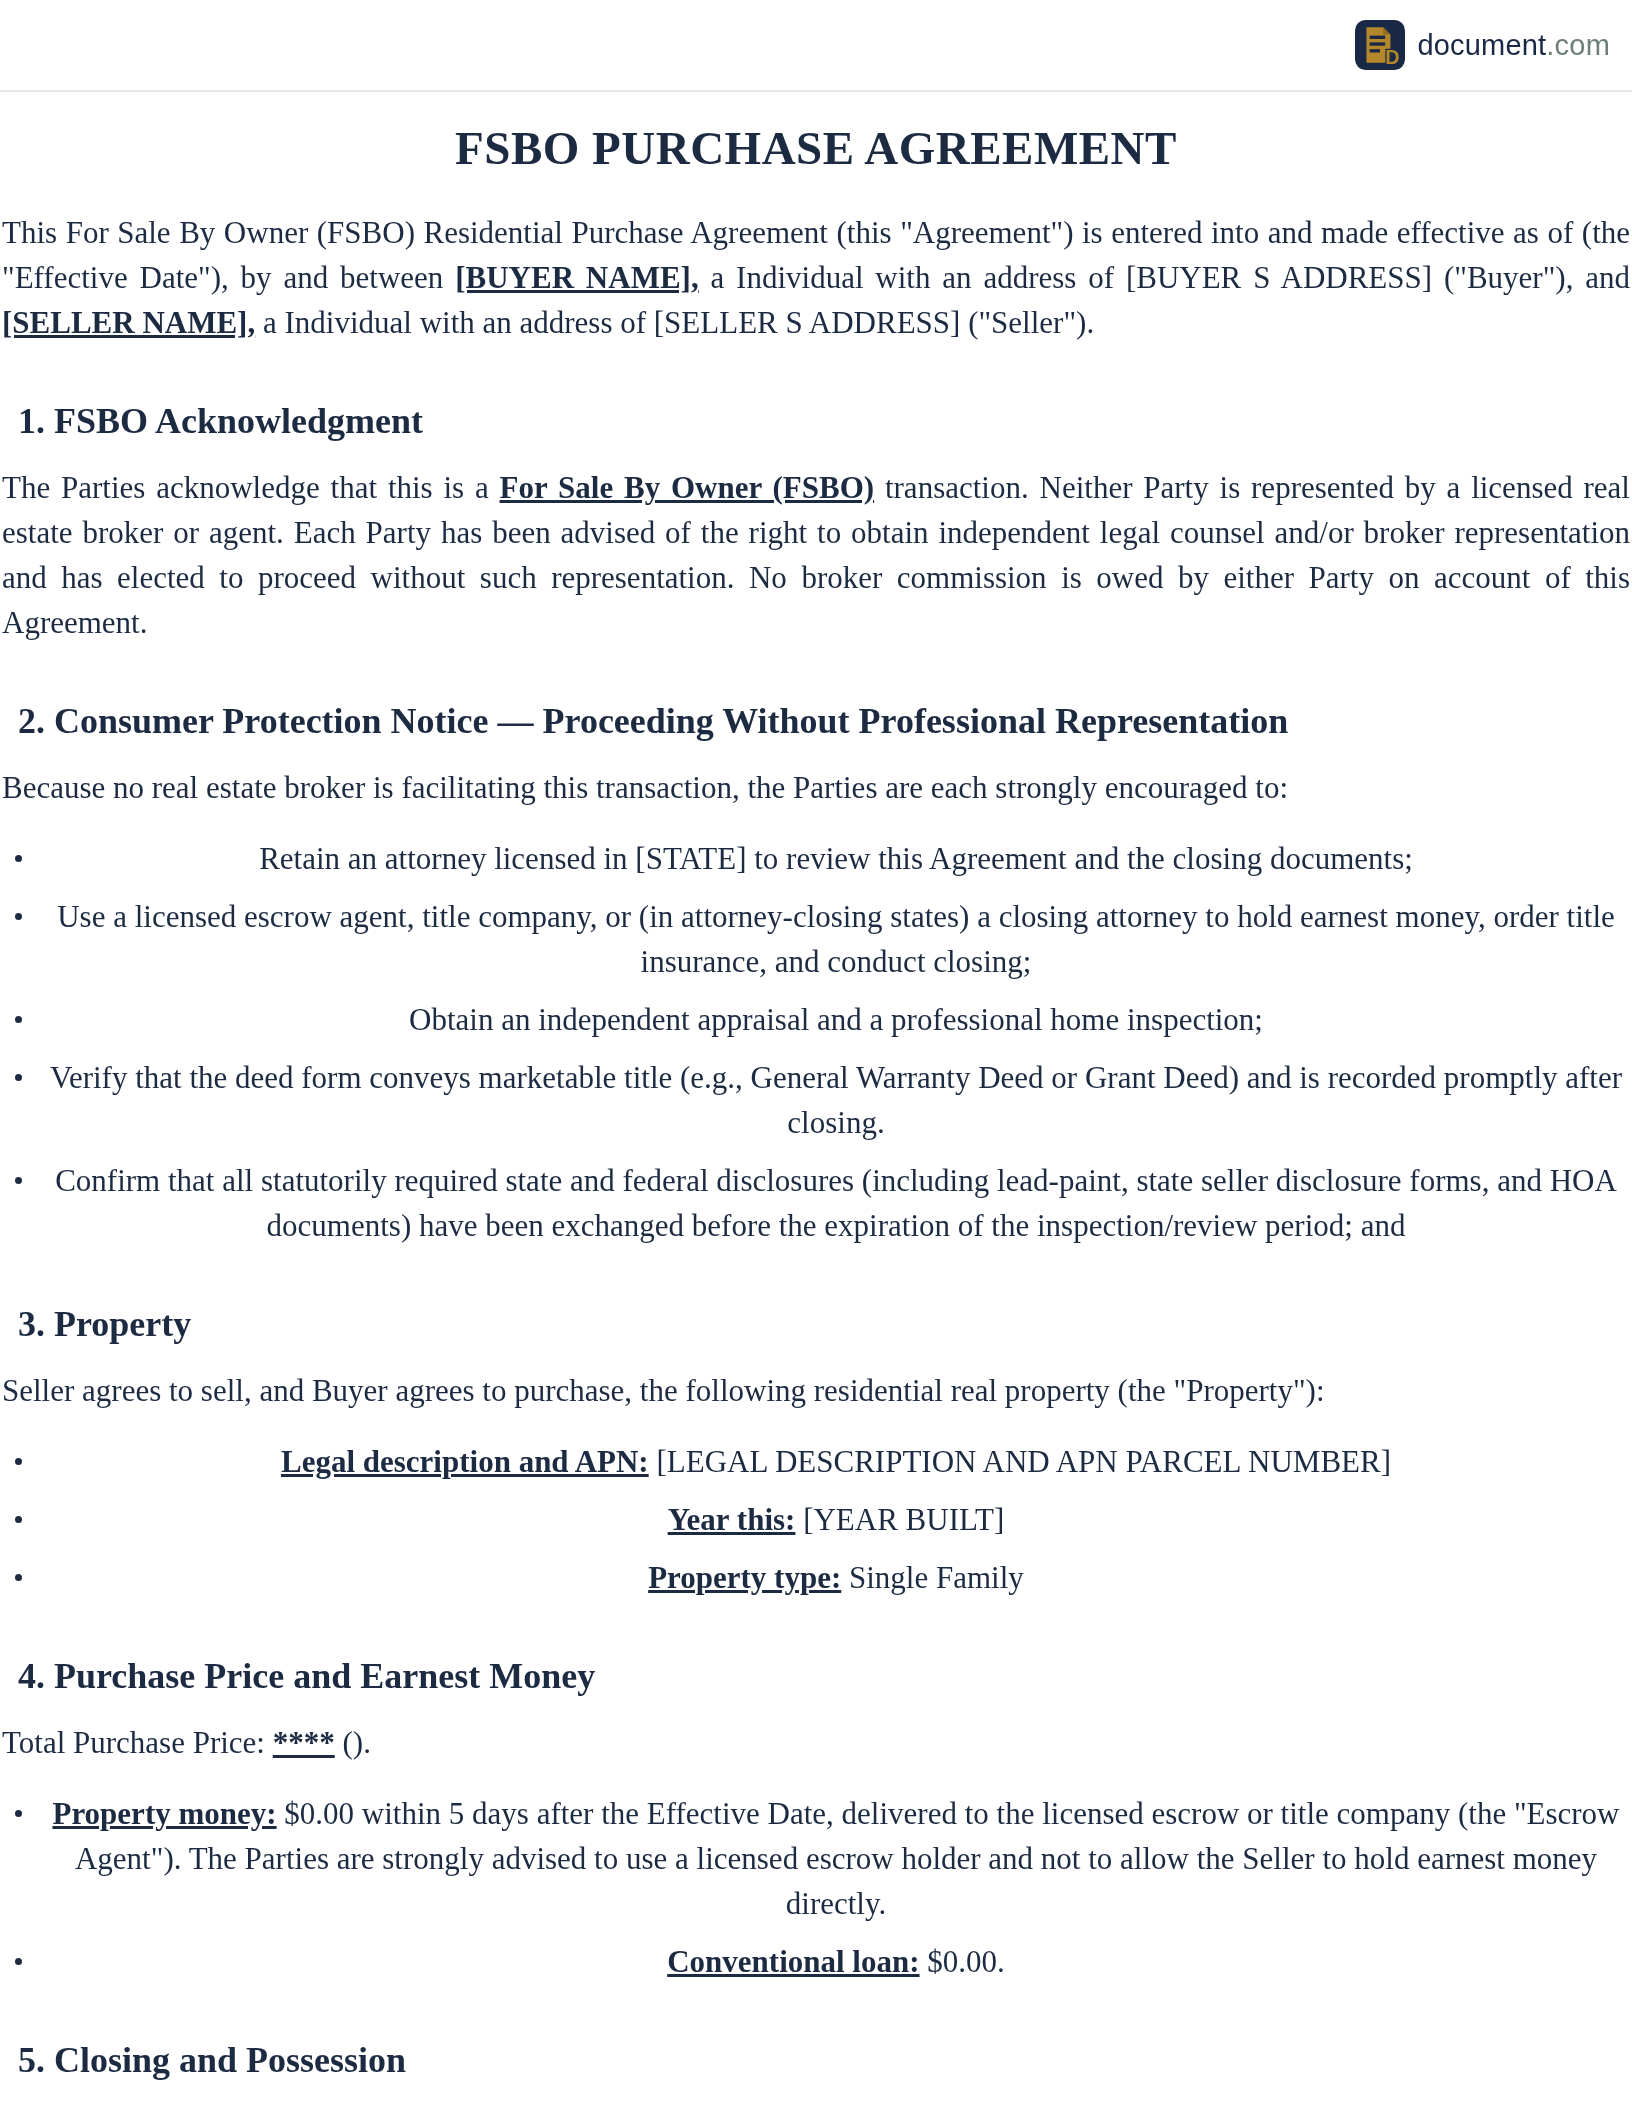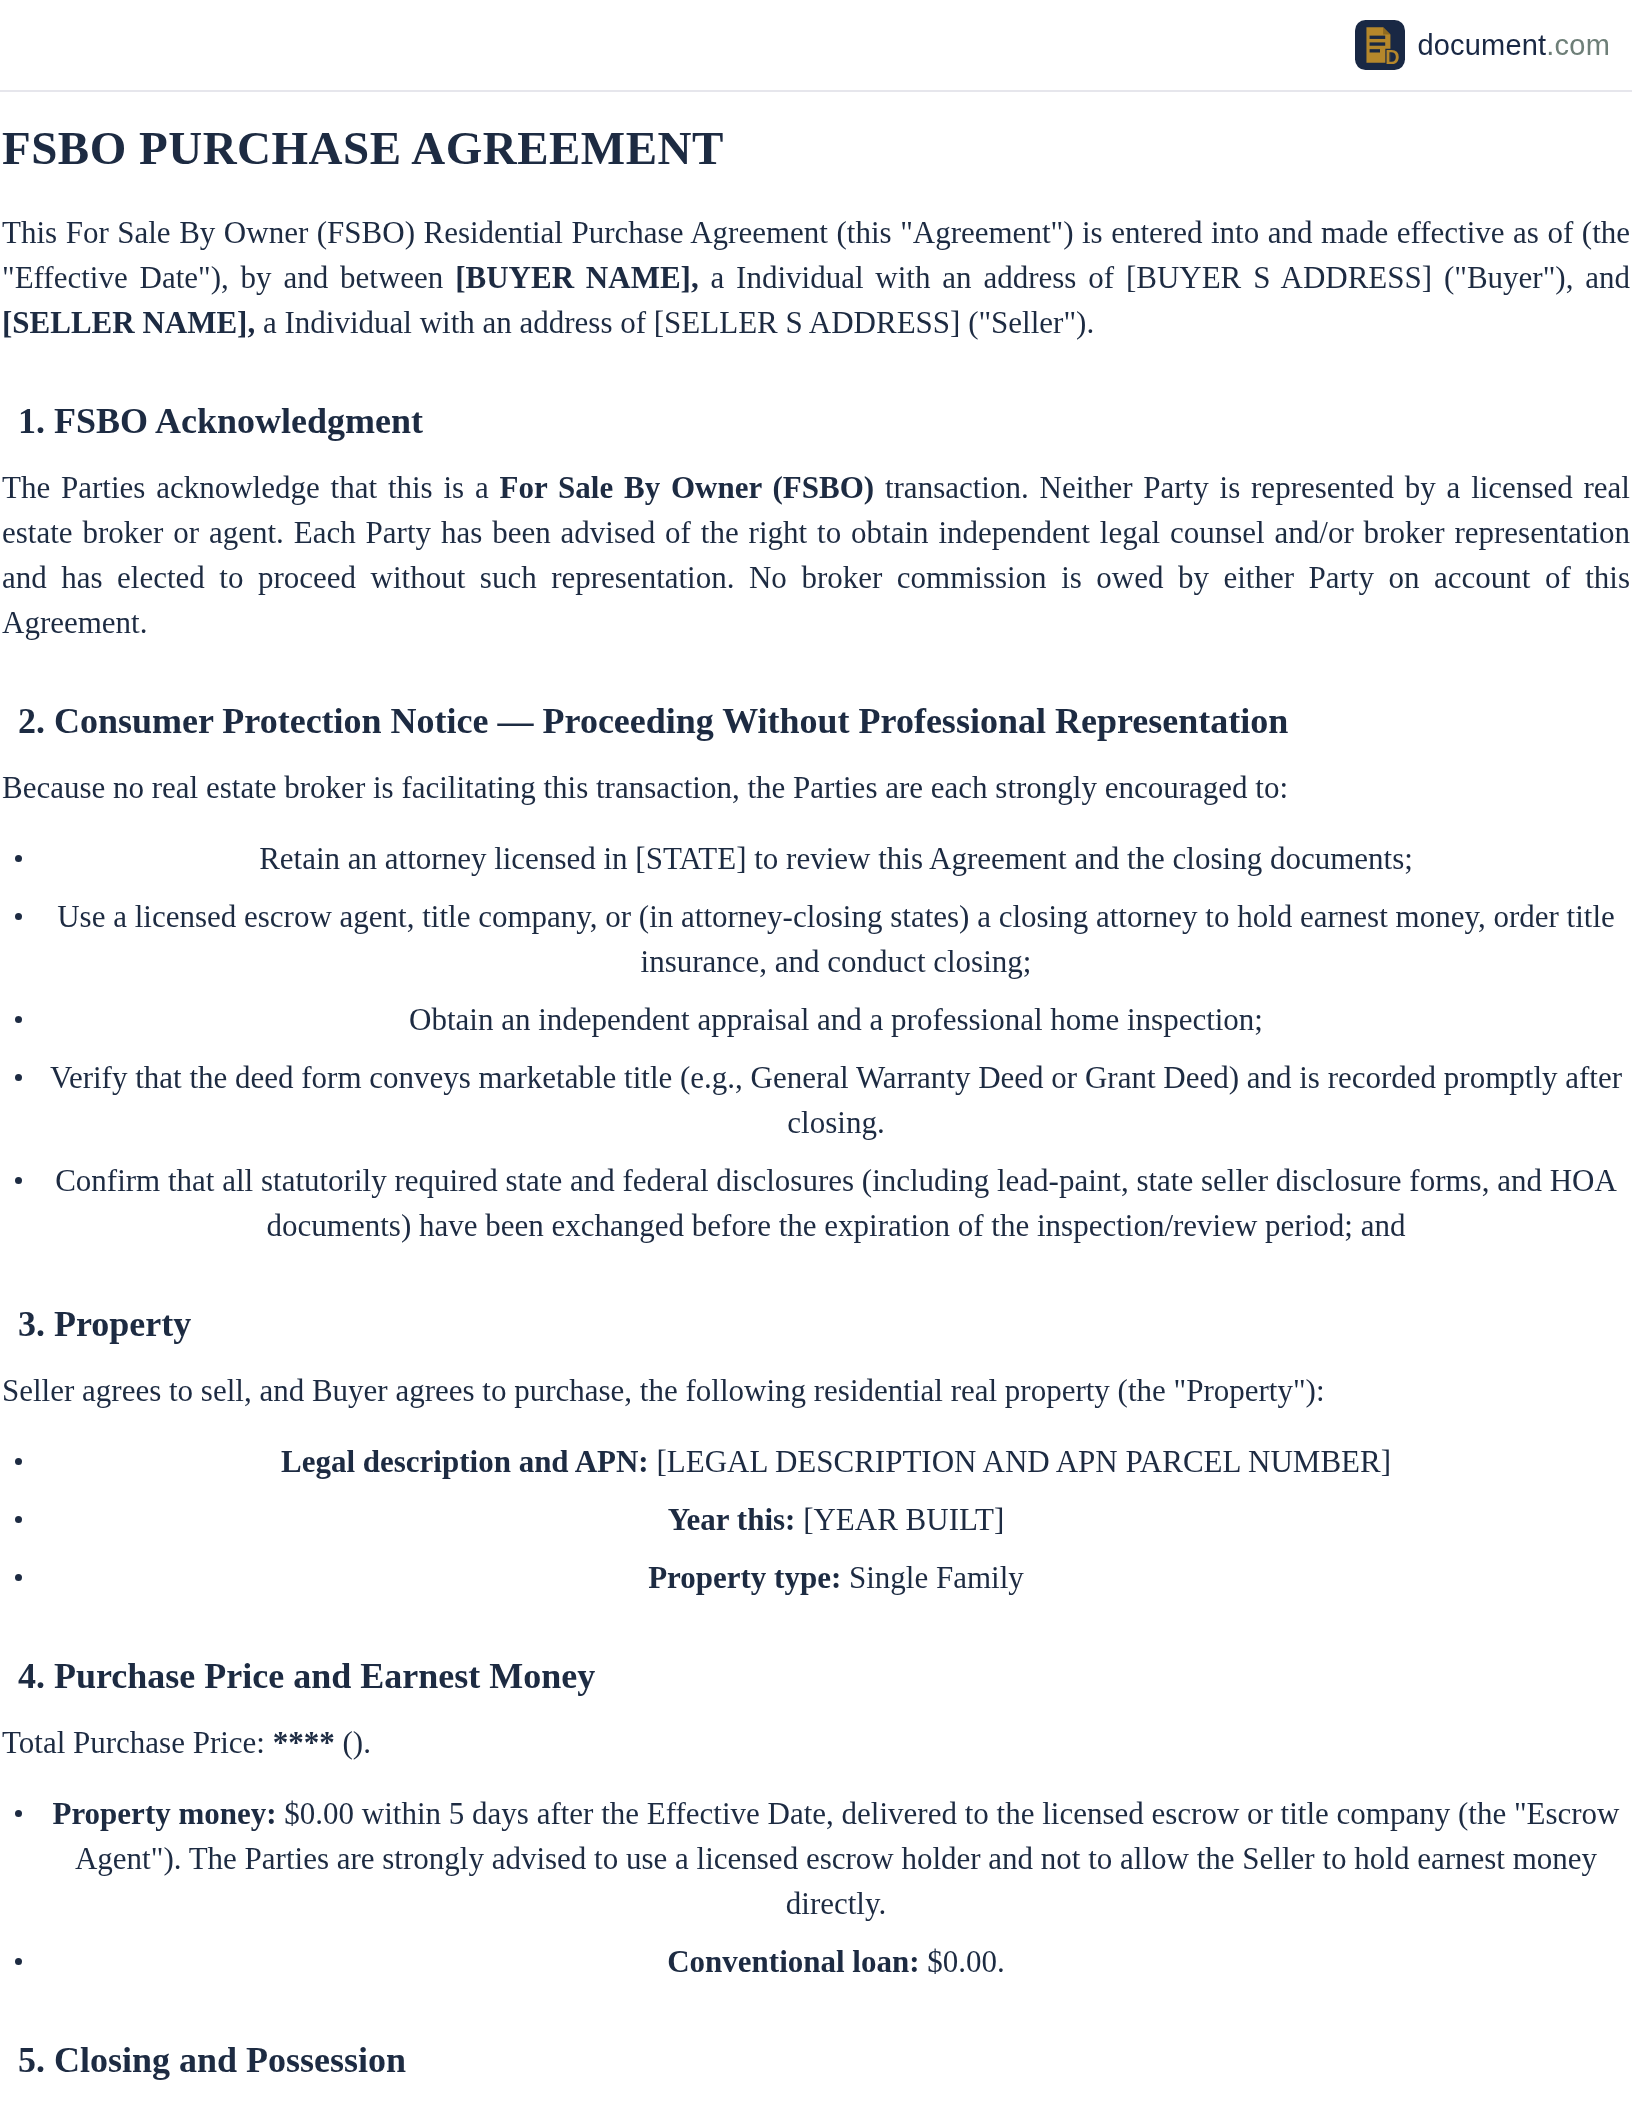--- a/index.html
+++ b/index.html
@@ -45,21 +45,21 @@
     color:var(--brand-navy);
     letter-spacing:0.2px;
   }
   .brand-text .suffix{color:var(--brand-suffix-gray);}
   
   main{
     padding:0 2px 60px 2px;
   }
   h1{
     margin:28px 0 8px 0;
-    text-align:left;
+    text-align:center;
     font-size:47px;
     line-height:1.2;
     font-weight:700;
     color:var(--text);
     letter-spacing:0.5px;
   }
   p.para{
     margin:34px 0 0 0;
     font-size:31px;
     line-height:45px;
@@ -87,21 +87,21 @@
   li::before{
     content:"";
     position:absolute;
     left:-27px;
     top:19px;
     width:7px;
     height:7px;
     border-radius:50%;
     background:var(--text);
   }
-  .b{font-weight:700;}
+  .b{font-weight:700;text-decoration:underline;}
 </style>
 </head>
 <body>
 
 <header>
   <a class="brand">
     <span class="logo-badge">
       <svg viewBox="0 0 48 48" xmlns="http://www.w3.org/2000/svg" aria-hidden="true">
         <rect x="0" y="0" width="48" height="48" rx="10" fill="var(--brand-navy)"></rect>
         <path d="M11 7 h16 l7 7 v27 h-23 z" fill="var(--brand-gold)"></path>

